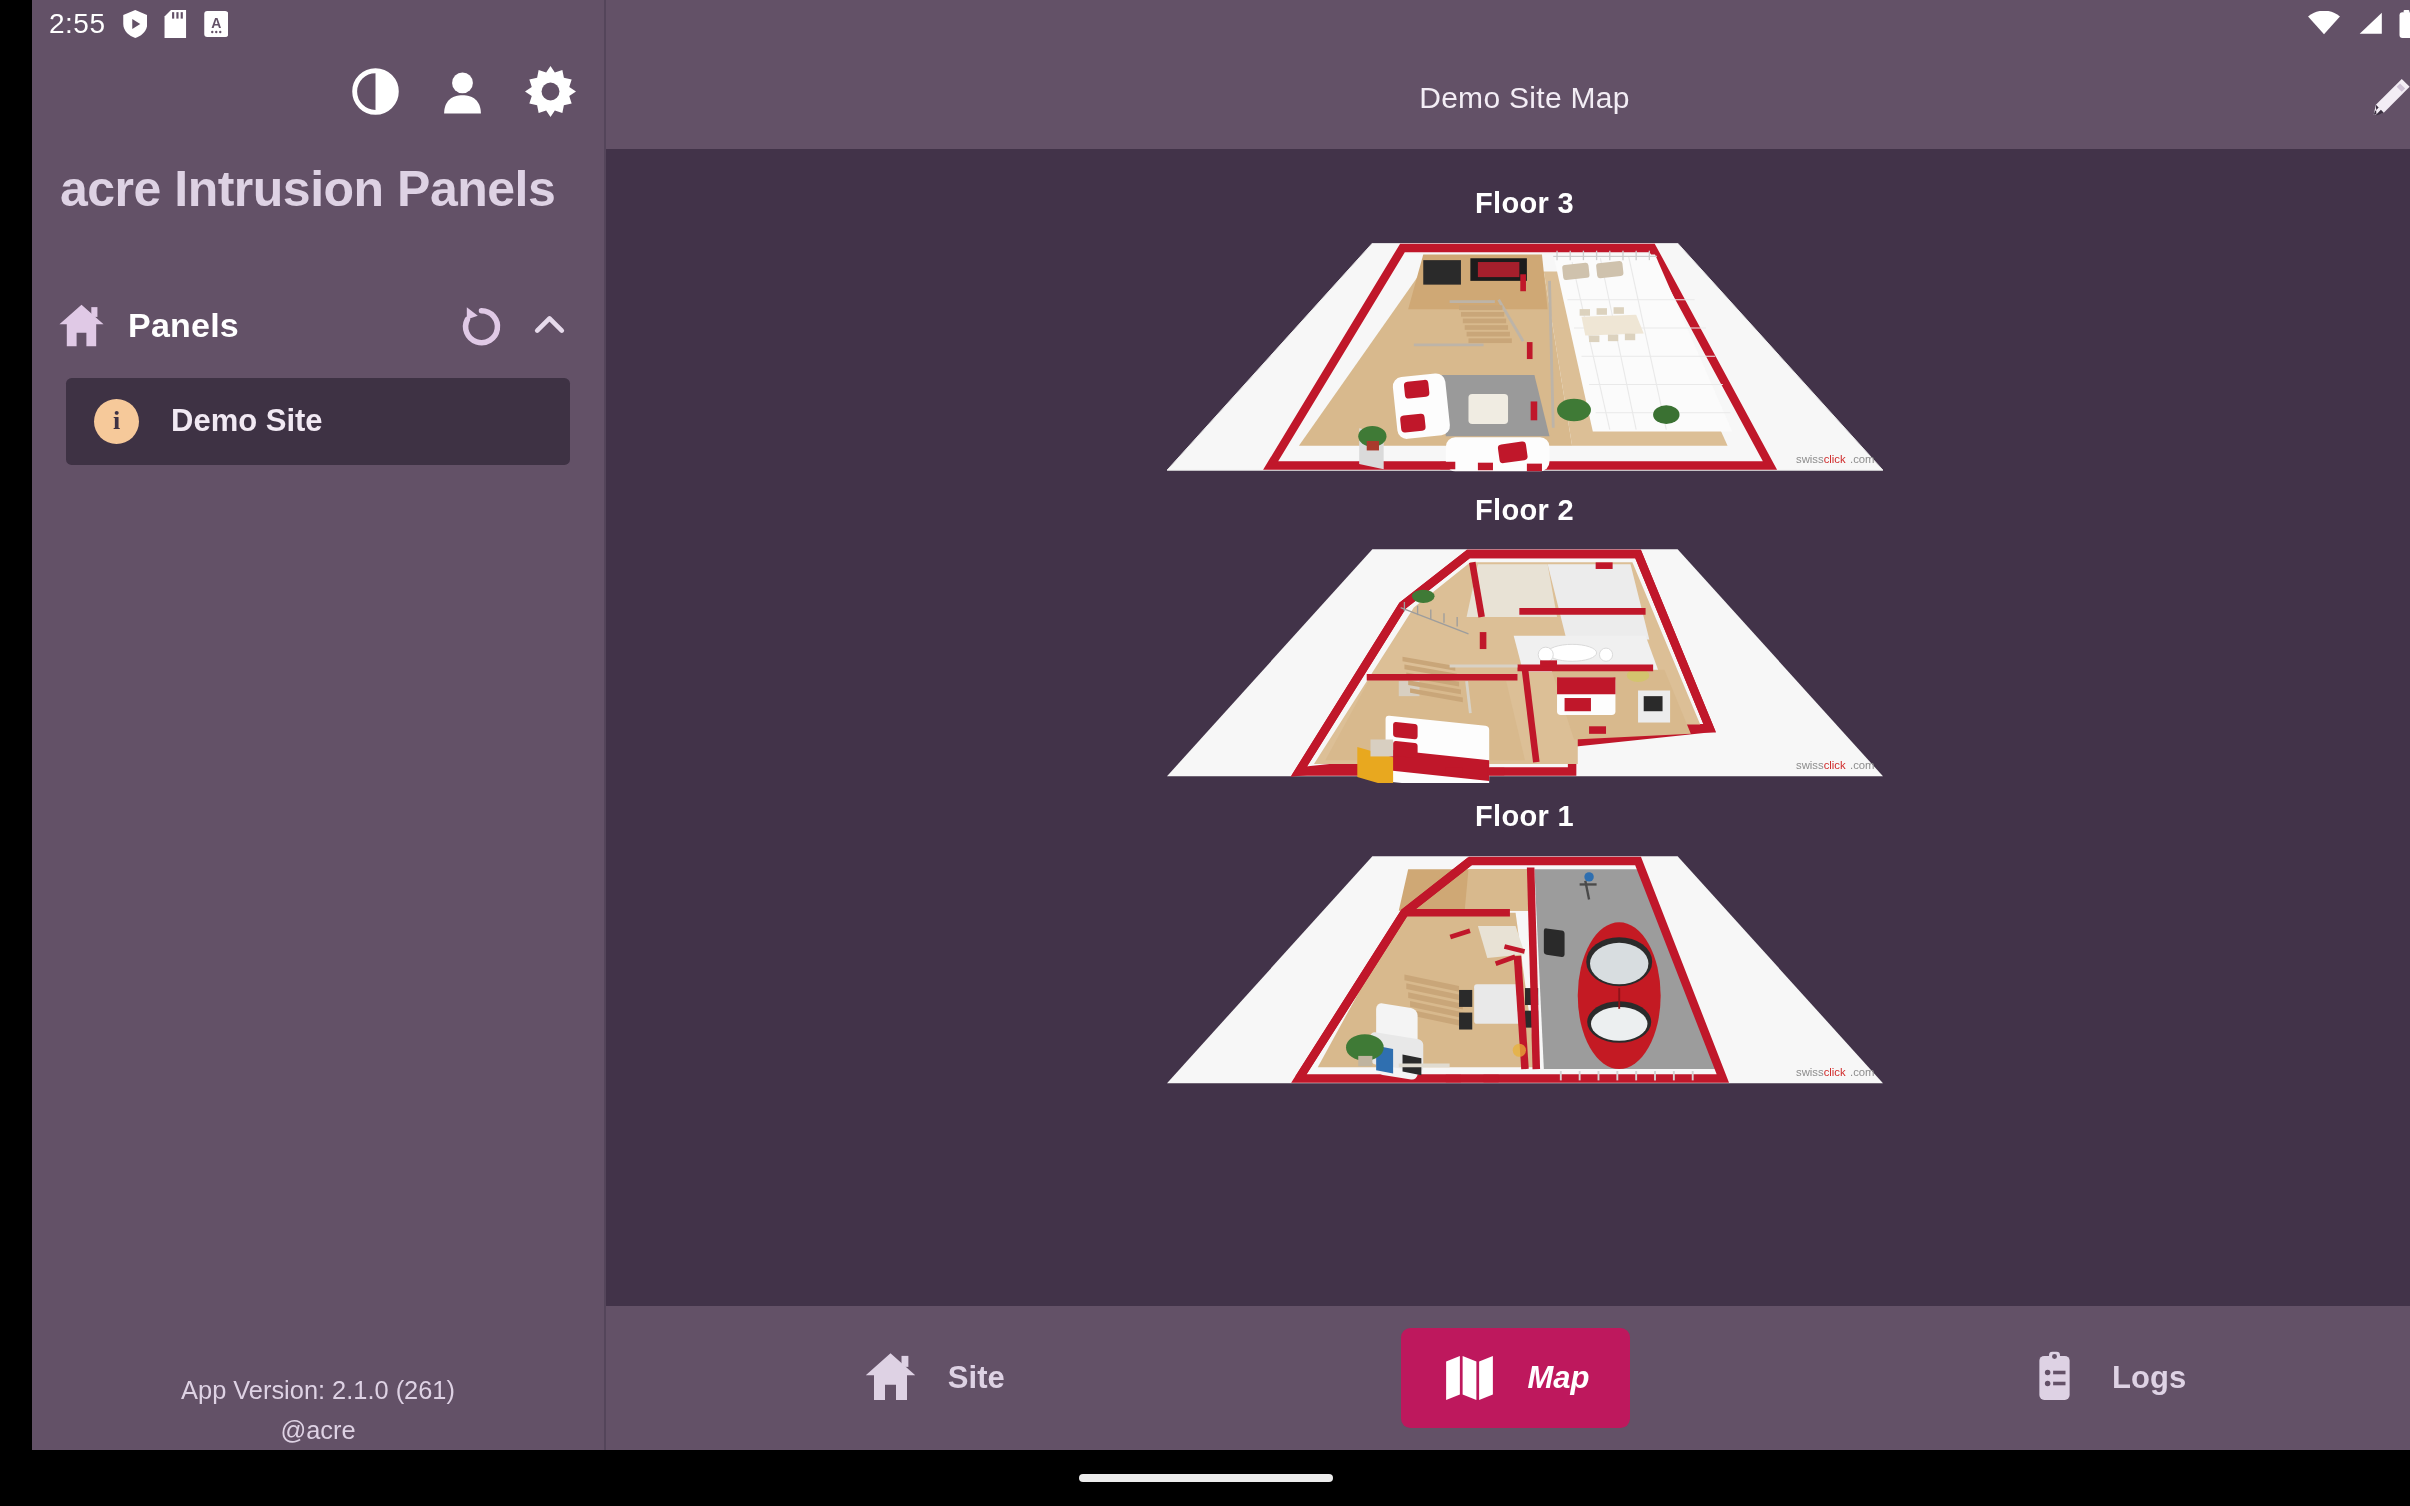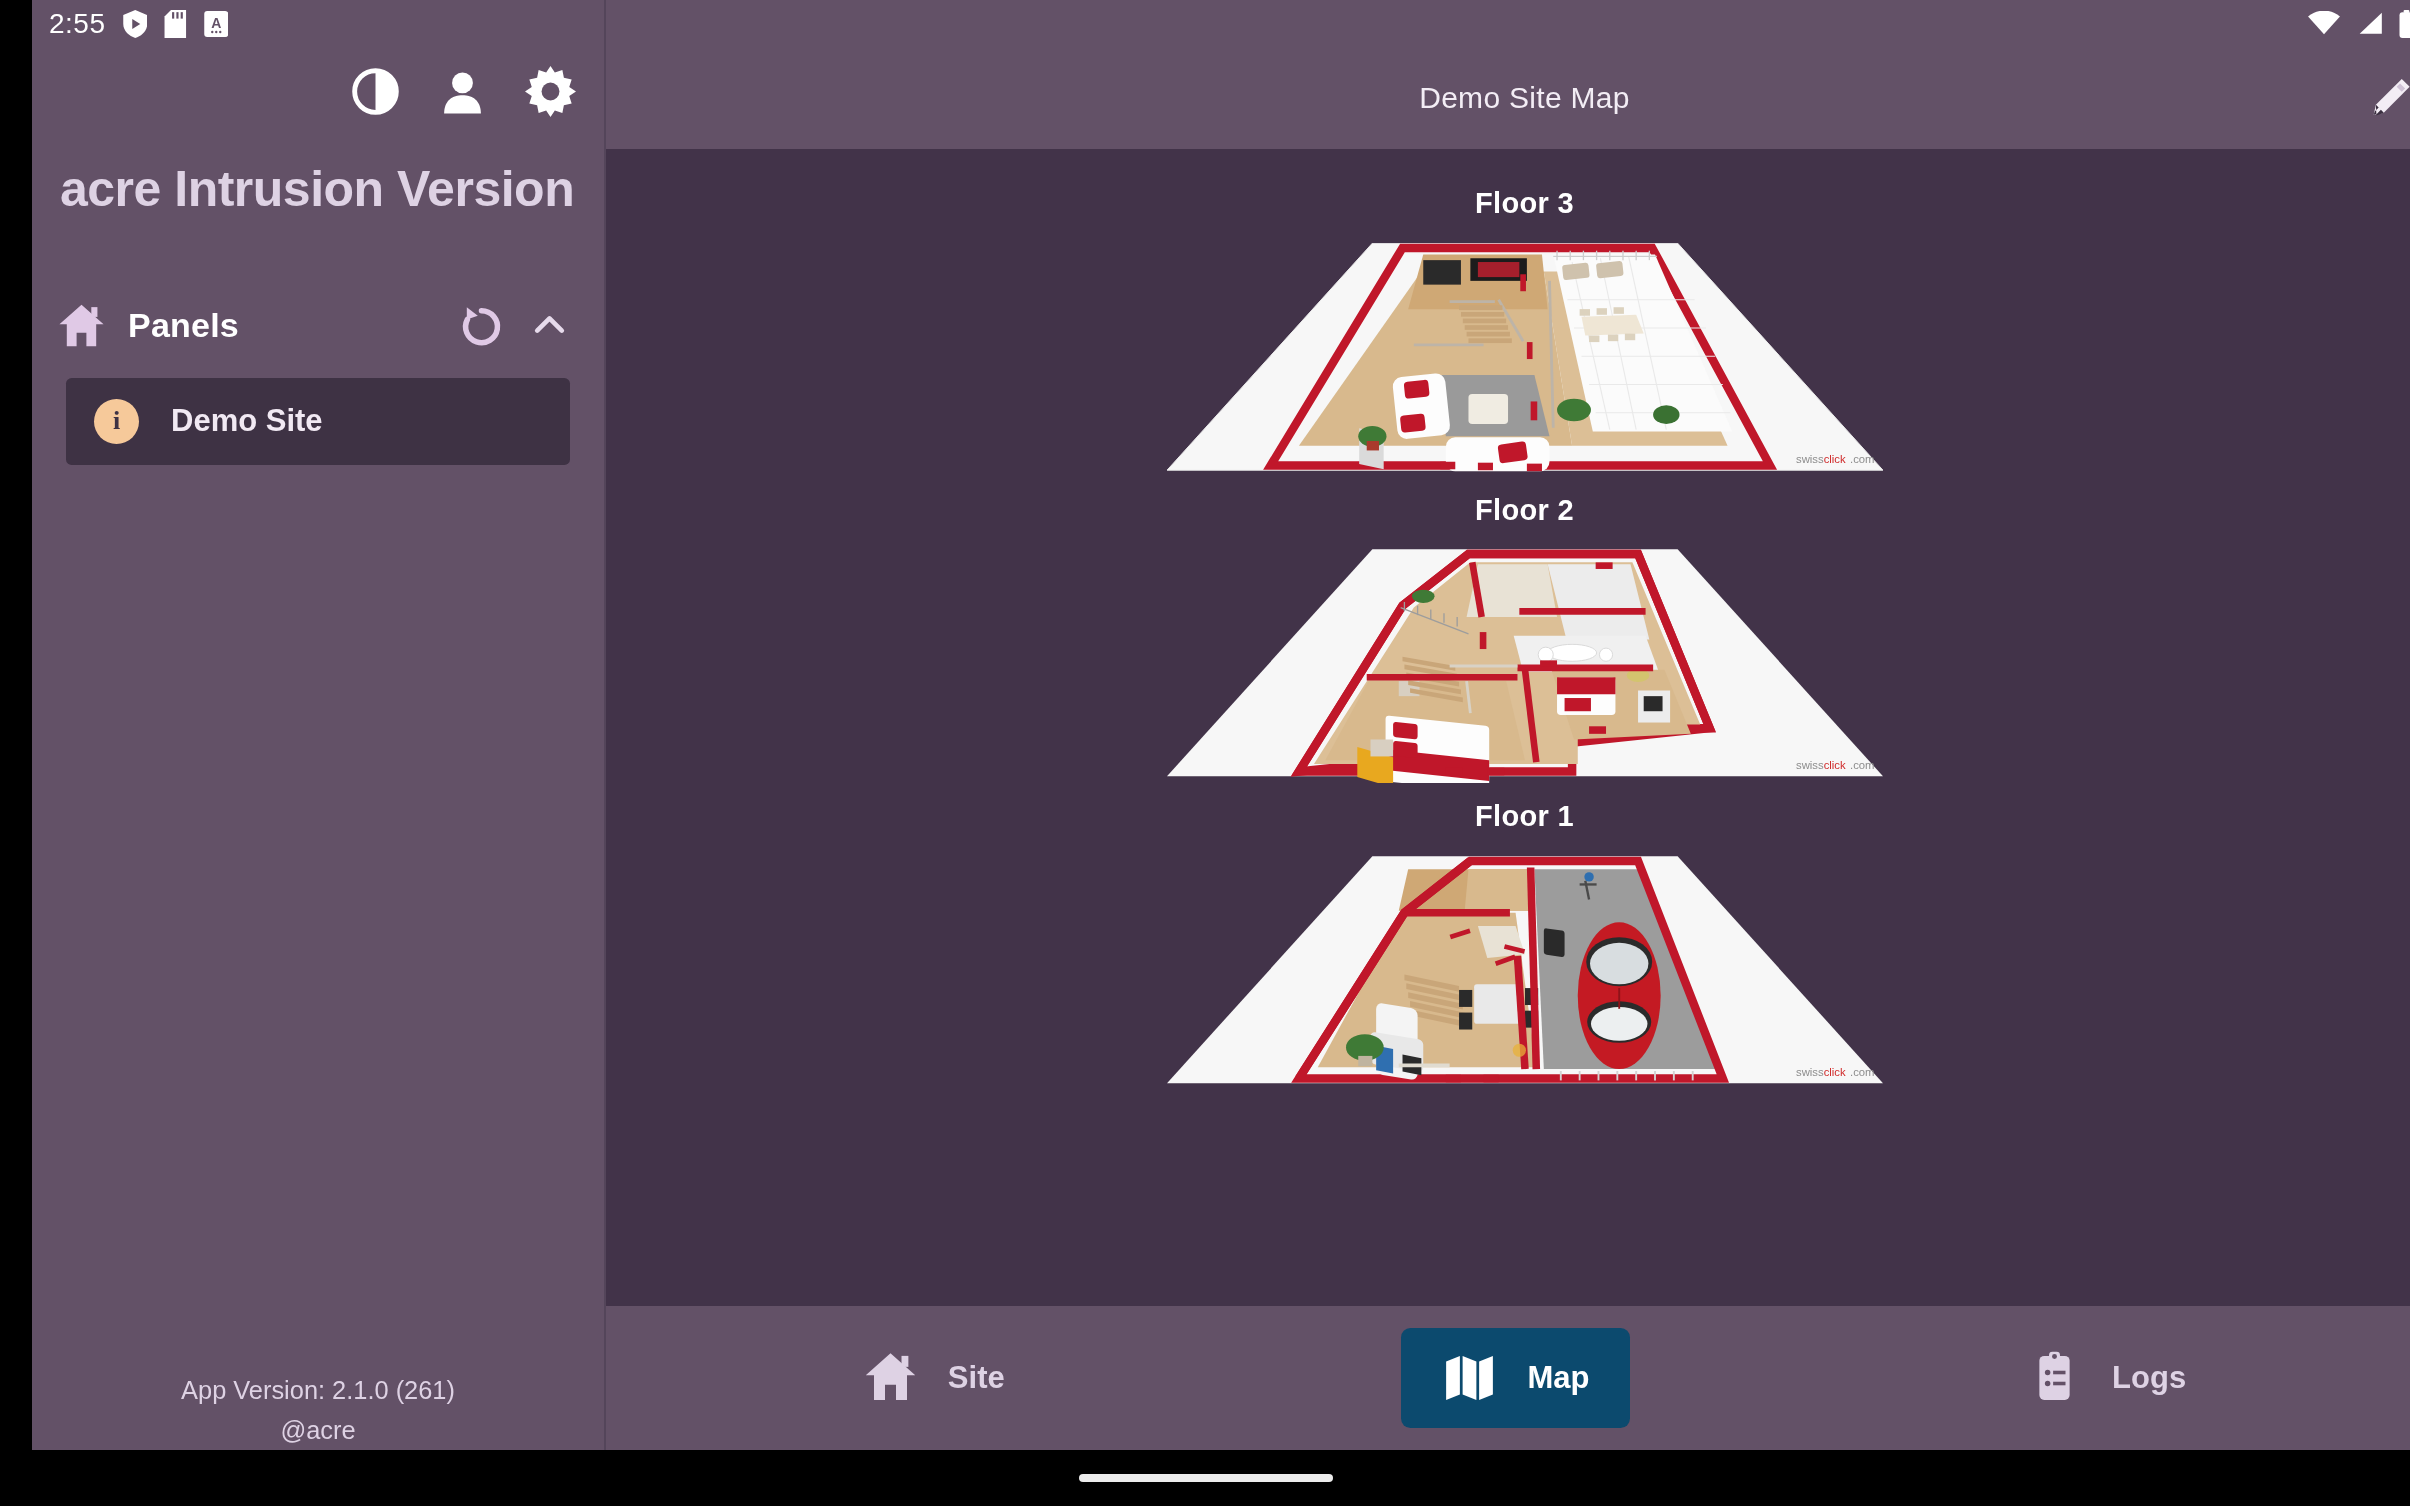--- a/index.html
+++ b/index.html
@@ -194,21 +194,21 @@
     padding:0 38px;
   }
   .nav-item {
     display:flex;
     align-items:center;
     gap:30px;
     padding:21px 41px;
     border-radius:9.4px;
     cursor:pointer;
   }
-  .nav-item.active { background:#0c4a6e; }
+  .nav-item.active { background:#be185d;font-style:italic; }
   .nav-label { color:#ded2e4; font-size:31px; font-weight:bold; }
   .nav-item.active .nav-label { color:#ffffff; }
 
   
   .gesture-bar {
     height:56px;
     background:#000000;
     display:flex;
     align-items:center;
     justify-content:center;
@@ -268,21 +268,21 @@
             </svg>
         </span>
         <span class="tb-btn">
           <svg width="51" height="51" viewBox="0 0 40 40">
               <path fill="#fff" d="M20 0 l3.4 5.1 5.9-1.9 1.2 6.1 6.1 1.2-1.9 5.9L40 20l-5.3 3.6 1.9 5.9-6.1 1.2-1.2 6.1-5.9-1.9L20 40l-3.4-5.1-5.9 1.9-1.2-6.1-6.1-1.2 1.9-5.9L0 20l5.3-3.6-1.9-5.9 6.1-1.2L10.7 3.2l5.9 1.9z"></path>
               <circle cx="20" cy="20" r="7" fill="#635167"></circle>
             </svg>
         </span>
       </div>
 
-      <div class="app-title">acre Intrusion Version</div>
+      <div class="app-title">acre Intrusion Panels</div>
 
       <div class="panels-head">
         <span class="icon-btn">
           <svg width="49" height="49" viewBox="0 0 40 40">
               <path fill="#e0c9e6" d="M20 3 L38 19 H32 V37 H24 V26 H16 V37 H8 V19 H2 Z"></path>
               <path fill="#e0c9e6" d="M28 5 h5 v8 h-5 z"></path>
             </svg>
         </span>
         <span class="panels-label">Panels</span>
         <span class="icon-btn">

